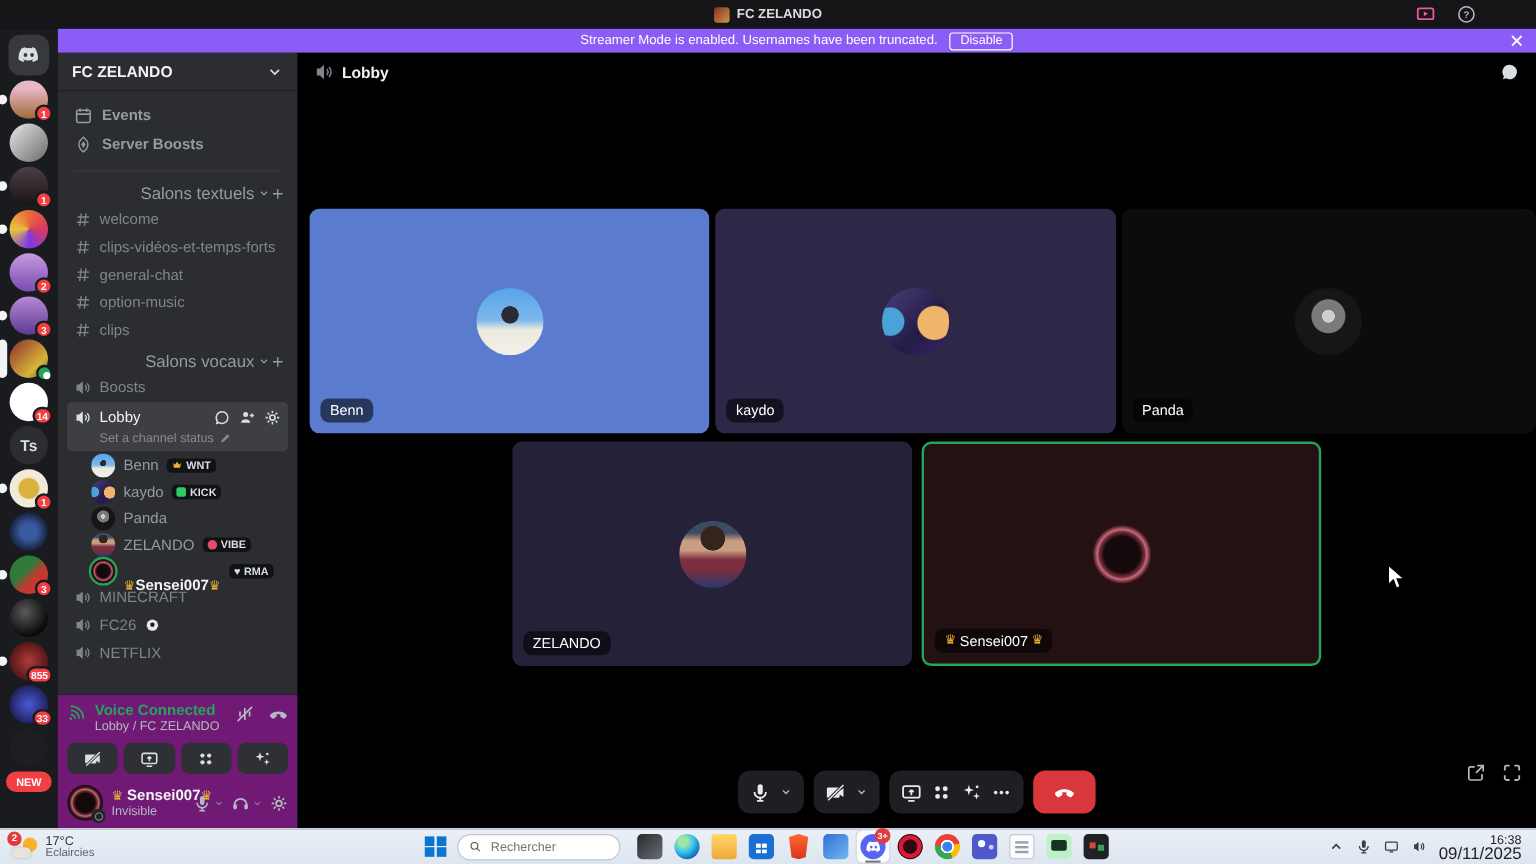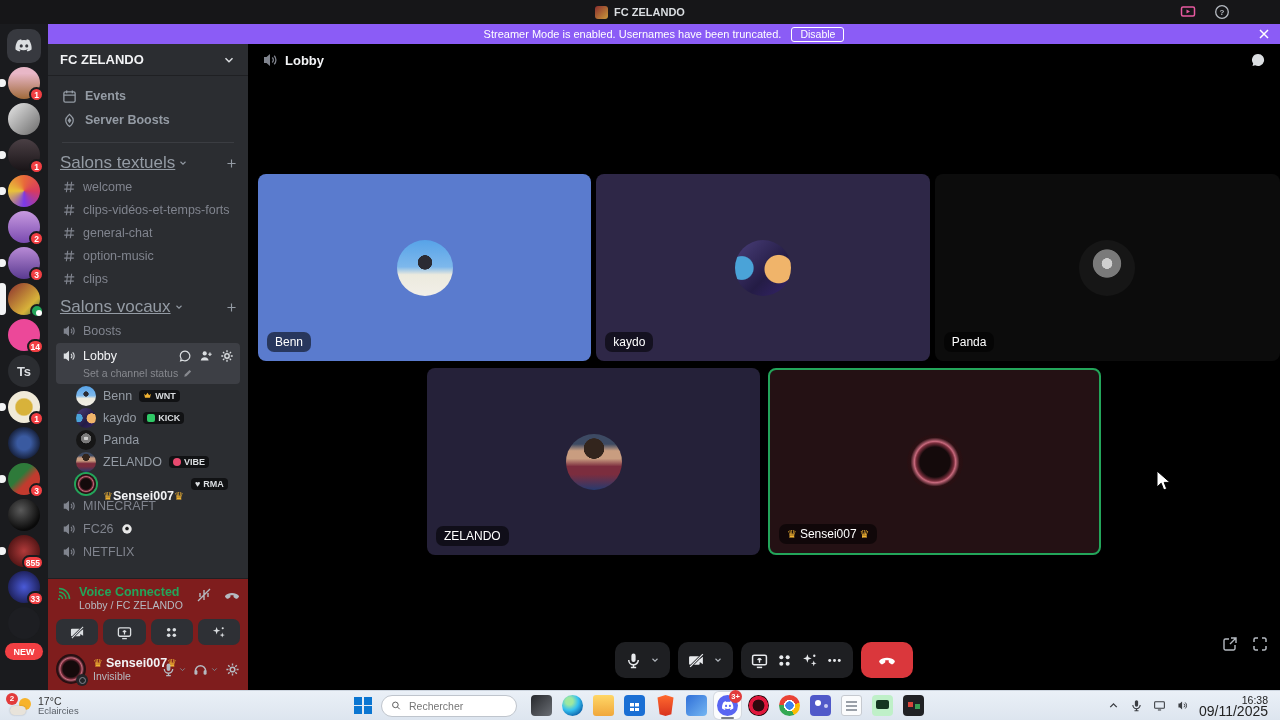--- a/index.html
+++ b/index.html
@@ -29,39 +29,39 @@
   .pip{position:absolute;left:-10px;top:50%;transform:translateY(-50%);width:8px;height:8px;border-radius:4px;background:#f3f4f5;}
   .pip.big{height:32px;}
   .rail-new{width:38px;height:17px;border-radius:9px;background:#f23f43;color:#fff;font-size:9px;font-weight:bold;display:flex;align-items:center;justify-content:center;flex:0 0 auto;}
   .s1{background:linear-gradient(180deg,#e8b7c7 20%,#a06a3a);}
   .s2{background:linear-gradient(135deg,#e8e8e8,#6a6a6a);}
   .s3{background:linear-gradient(180deg,#4a3f44,#191417);}
   .s4{background:conic-gradient(#e86a3a,#d83a5e,#7a3ae8,#e8c23a,#e86a3a);}
   .s5{background:linear-gradient(180deg,#c79ae0,#7a4ab0);}
   .s6{background:linear-gradient(180deg,#b88ad6,#5a3a90);}
   .s7{background:linear-gradient(135deg,#8a2e2e,#d8b23a 70%,#3a6e3a);}
-  .s8{background:#ec4899;text-align:right;}
+  .s8{background:#ffffff;text-align:right;}
   .s9{background:#2b2d31;color:#dbdee1;font-size:13px;}
   .s10{background:radial-gradient(circle,#d8b23a 0 35%,#f0ead8 42%);}
   .s11{background:radial-gradient(circle,#3a5aa0 0 30%,#141c33 75%);}
   .s12{background:linear-gradient(135deg,#2e7a3a 40%,#c23a2e 60%);}
   .s13{background:radial-gradient(circle at 40% 35%,#5a5a5a,#0a0a0a 70%);}
   .s14{background:radial-gradient(circle,#b03a3a,#4a1212 80%);}
   .s15{background:radial-gradient(circle,#4a5ad8,#1a1c50 80%);}
   .s16{background:#1d1e22;}
 
   
   .sidebar{position:absolute;left:48px;top:44px;width:200px;height:646px;background:#2b2d31;color:#949ba4;overflow:hidden;}
   .sb-header{height:32px;display:flex;align-items:center;justify-content:space-between;padding:0 12px;border-bottom:1px solid #1f2023;color:#f2f3f5;font-size:13px;font-weight:bold;}
   .sb-header .ic{width:14px;height:14px;color:#dbdee1;}
   .sb-menu{padding:8px 8px 4px;font-weight:bold;}
   .menu-row{display:flex;align-items:center;gap:8px;height:24px;padding:0 6px;border-radius:4px;font-size:12.5px;}
   .menu-row .ic{width:15px;height:15px;}
   .sb-divider{height:1px;background:#3b3d42;margin:6px 14px 4px;}
-  .section-head{display:flex;align-items:center;justify-content:space-between;padding:6px 10px 2px 12px;font-size:17px;color:#949ba4;text-decoration:underline;}
+  .section-head{display:flex;align-items:center;justify-content:flex-end;padding:6px 10px 2px 12px;font-size:14px;color:#949ba4;}
   .section-head .lbl{display:flex;align-items:center;gap:3px;}
   .section-head .ic{width:10px;height:10px;}
   .chan-row{display:flex;align-items:center;gap:7px;height:22px;margin:1px 8px;padding:0 6px;border-radius:4px;font-size:12.5px;color:#80848e;}
   .chan-row .ic{width:14px;height:14px;color:#80848e;flex:0 0 auto;}
   .chan-row .soccer{width:12px;height:12px;}
   .lobby-block{margin:1px 8px;padding:3px 6px 4px;border-radius:4px;background:#3d3f45;}
   .lobby-line{display:flex;align-items:center;gap:7px;height:20px;}
   .lobby-line .name{color:#f2f3f5;font-size:12.5px;flex:1;}
   .lobby-line .ic{width:14px;height:14px;color:#dbdee1;}
   .lobby-line .spk{color:#dbdee1;}
@@ -79,21 +79,21 @@
   .rb-heart{color:#dbdee1;font-size:9px;}
 
   
   .av-benn{background:radial-gradient(circle at 50% 40%,#2b2b33 0 16%,transparent 17%),linear-gradient(180deg,#57a3e8 0%,#7db8ec 48%,#eceade 62%,#f2efe8 100%);}
   .av-kaydo{background:radial-gradient(circle at 78% 52%,#f0b46a 0 26%,transparent 28%),radial-gradient(circle at 12% 50%,#4aa3d8 0 20%,transparent 22%),linear-gradient(135deg,#4a3f7a,#241c45 60%,#35246b);}
   .av-panda{background:radial-gradient(circle at 50% 42%,#cfcfcf 0 12%,#7a7a7a 13% 32%,transparent 34%),#161616;}
   .av-zelando{background:radial-gradient(circle at 50% 26%,#33251d 0 20%,transparent 21%),linear-gradient(180deg,#3d4a63 0 18%,#c99d80 30% 44%,#7c2d3e 58% 72%,#273a6e 100%);}
   .av-sensei{background:radial-gradient(circle,#140a0b 0 38%,#7a2e3c 48%,#c76a7d 52%,#2a1013 62%,#1a0d0e 100%);}
 
   
-  .voice-panel{position:absolute;left:0;bottom:0;width:200px;background:#7f1d1d;border-top:1px solid #1f2023;padding:6px 8px 6px;}
+  .voice-panel{position:absolute;left:0;bottom:0;width:200px;background:#701a75;border-top:1px solid #1f2023;padding:6px 8px 6px;}
   .vc-status{display:flex;align-items:flex-start;gap:7px;}
   .vc-status .sig{width:16px;height:16px;color:#23a55a;margin-top:1px;}
   .vc-texts{flex:1;}
   .vc-title{color:#23a55a;font-size:12.5px;font-weight:bold;line-height:14px;}
   .vc-sub{color:#b5bac1;font-size:10.5px;line-height:13px;}
   .vc-actions{display:flex;gap:12px;color:#b5bac1;padding-top:2px;}
   .vc-actions .ic{width:16px;height:16px;}
   .vc-buttons{display:flex;gap:5px;margin:7px 0 6px;}
   .vc-btn{flex:1;height:26px;border-radius:7px;background:#2e3035;color:#dbdee1;display:flex;align-items:center;justify-content:center;--btnbg:#2e3035;}
   .vc-btn .ic{width:15px;height:15px;}

